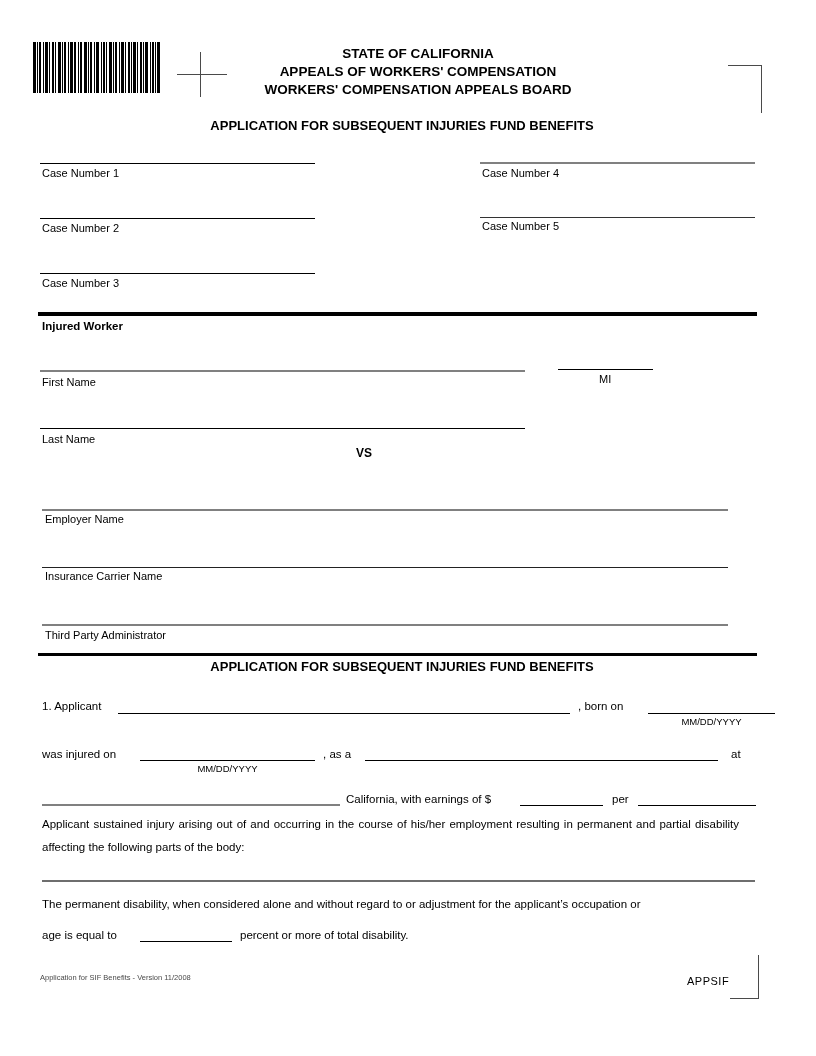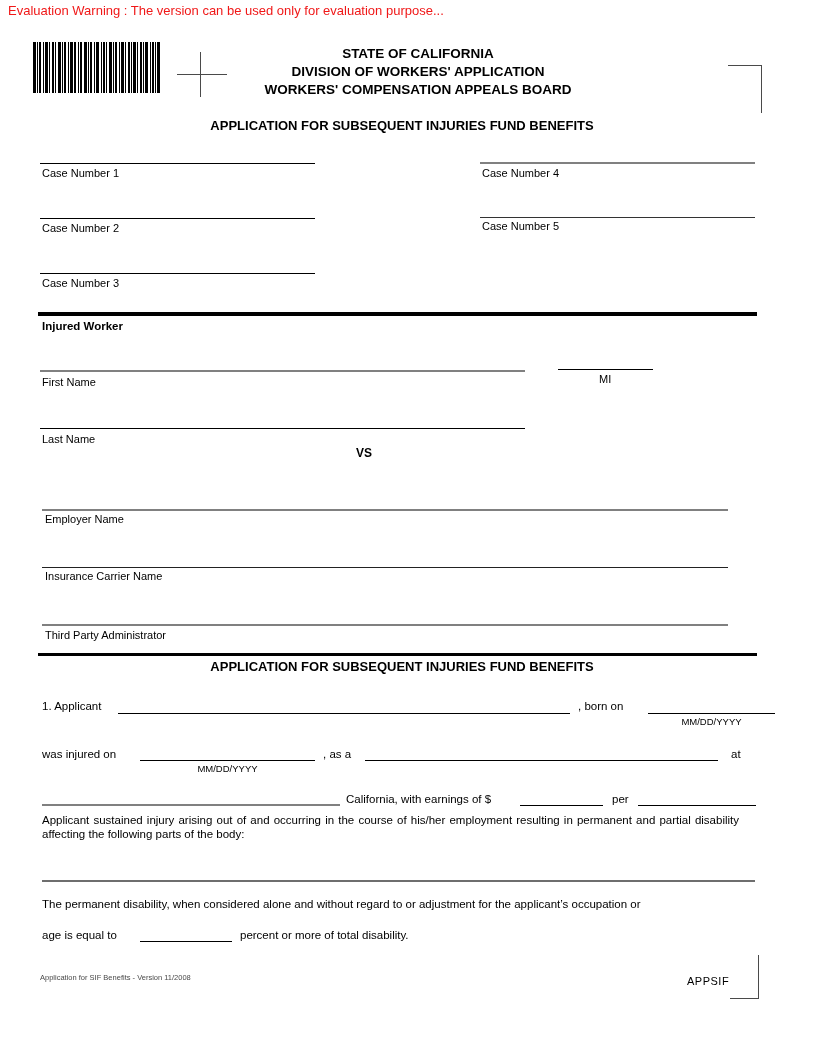--- a/index.html
+++ b/index.html
@@ -34,28 +34,27 @@
   .label { font-size: 11px; }
   .body-text { font-size: 11.5px; }
   .fill-line { border-bottom: 1px solid #000; height: 0; }
   .fill-line.gray { border-bottom: 2px solid #808080; }
   .fill-line.mid { border-bottom: 2px solid #6e6e6e; }
   .divider { background: #000; height: 3.5px; }
   .hint { font-size: 9.5px; text-align: center; }
   .mark { background: #4a4a4a; }
   .footer-small { font-size: 7.5px; color: #4a4a4a; }
   .form-code { font-size: 11px; letter-spacing: 0.5px; }
-  .para { text-align: justify; line-height: 14px; }
+  .para { text-align: justify; line-height: 23px; }
 </style>
 </head>
 <body>
 
 <div class="page">
 
-  <div class="abs warning">Evaluation Warning : The version can be used only for evaluation purpose...</div>
 
   <div class="abs" style="left:33px; top:42px;">
     <svg width="127" height="51" viewBox="0 0 127 51" xmlns="http://www.w3.org/2000/svg">
       <g fill="#000000">
         <rect x="0" y="0" width="3" height="51"></rect>
           <rect x="4" y="0" width="1" height="51"></rect>
         <rect x="6" y="0" width="2" height="51"></rect>
           <rect x="10" y="0" width="1" height="51"></rect>
         <rect x="12" y="0" width="3" height="51"></rect>
           <rect x="16" y="0" width="1" height="51"></rect>
@@ -99,21 +98,21 @@
   </div>
 
   <div class="abs mark" style="left:200px; top:52px; width:1px; height:45px;"></div>
   <div class="abs mark" style="left:177px; top:74px; width:50px; height:1px;"></div>
 
   <div class="abs mark" style="left:728px; top:65px; width:34px; height:1px;"></div>
   <div class="abs mark" style="left:761px; top:65px; width:1px; height:48px;"></div>
 
   <div class="abs hdr-center" style="top:45px;">
     <div>STATE OF CALIFORNIA</div>
-    <div>DIVISION OF WORKERS' APPLICATION</div>
+    <div>APPEALS OF WORKERS' COMPENSATION</div>
     <div>WORKERS' COMPENSATION APPEALS BOARD</div>
   </div>
 
   <div class="abs doc-title" style="top:118px;">APPLICATION FOR SUBSEQUENT INJURIES FUND BENEFITS</div>
 
   <div class="abs fill-line" style="left:40px; top:163px; width:275px;"></div>
   <div class="abs label" style="left:42px; top:167px;">Case Number 1</div>
 
   <div class="abs fill-line gray" style="left:480px; top:162px; width:275px;"></div>
   <div class="abs label" style="left:482px; top:167px;">Case Number 4</div>

